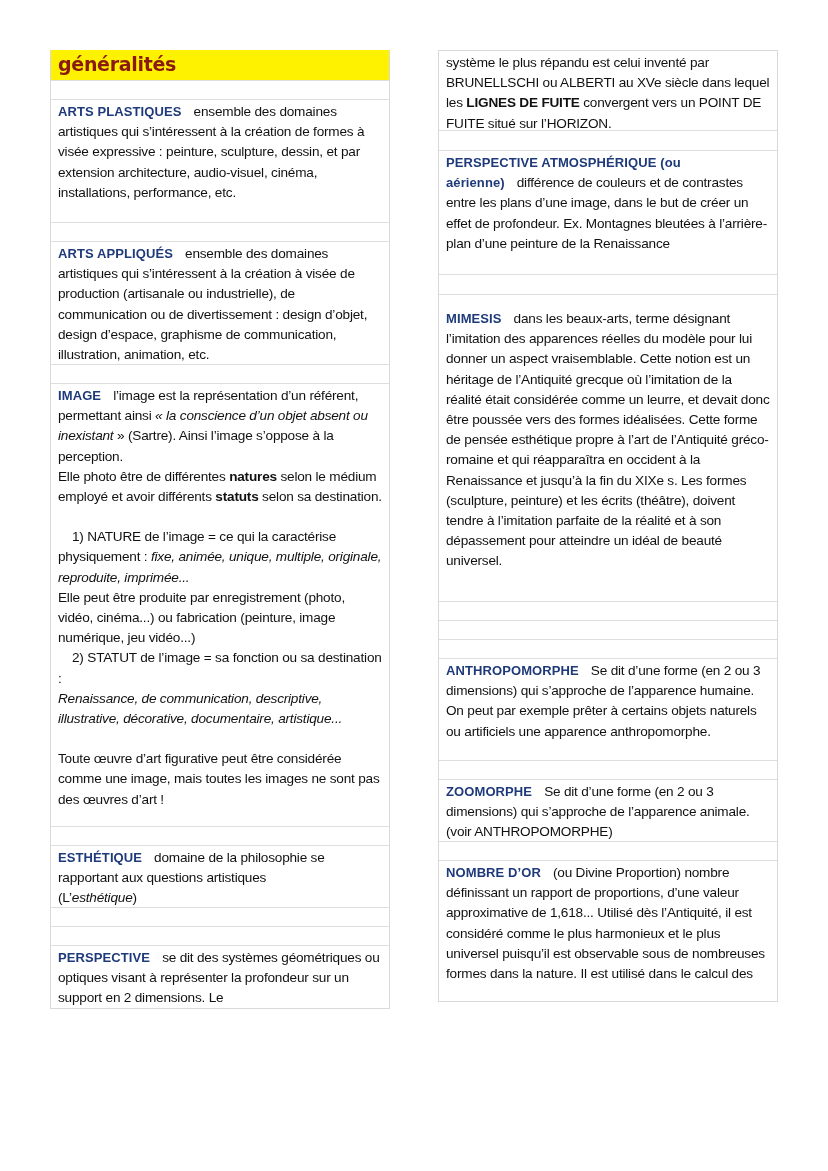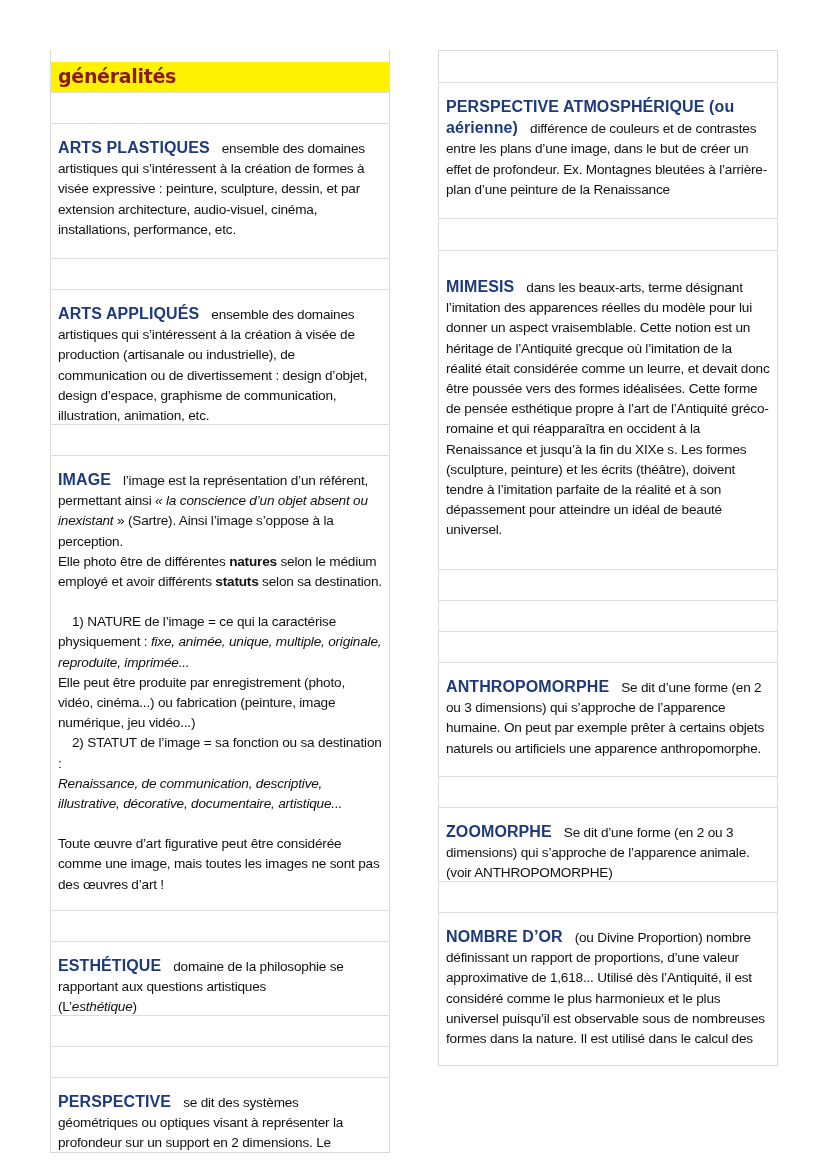--- a/index.html
+++ b/index.html
@@ -2,28 +2,28 @@
 <html><head>
   <meta charset="utf-8">
   <style>
     html, body { margin: 0; padding: 0; background: #ffffff; }
     body { width: 828px; height: 1171px; position: relative; overflow: hidden;
            font-family: "Liberation Sans", sans-serif; color: #111; }
     .col { position: absolute; border: 1px solid #d9d9d9; border-top: none; box-sizing: border-box; }
     .col-left { left: 50px; top: 50px; width: 340px; }
     .col-right { left: 438px; top: 50px; width: 340px; border-top: 1px solid #d9d9d9; }
     .row { border-bottom: 1px solid #dedede; box-sizing: border-box; padding: 2px 7px 3px 7px;
-           font-size: 13.6px; line-height: 20.2px; letter-spacing: -0.2px; margin-top: 12px; }
+           font-size: 13.6px; line-height: 20.2px; letter-spacing: -0.2px; }
     .row:last-child { border-bottom: none; }
     .spacer { height: 19px; padding: 0; }
     .title-row { background: #fff200; height: 31px; padding: 0 7px; }
     .title { font-family: "DejaVu Sans", sans-serif; font-weight: bold; color: #8a1a10;
              font-size: 19px; line-height: 29px; letter-spacing: -0.3px; }
     .term { font-family: "Liberation Sans", sans-serif; font-weight: bold; color: #1e3a7a;
-            font-size: 16px; letter-spacing: 0.1px; margin-right: 12px; }
+            font-size: 13px; letter-spacing: 0.1px; margin-right: 12px; }
     em { font-style: italic; }
     b { font-weight: bold; }
     .indent { padding-left: 14px; display: inline-block; }
     .blank { display: block; height: 20px; }
     .mimesis-pad { padding-top: 14px; }
   </style>
 </head>
 <body>
 
 <div class="col col-left">
@@ -62,20 +62,23 @@
   <div class="row spacer"></div>
 
   <div class="row spacer"></div>
 
   <div class="row" style="height:62px">
     <span class="term">PERSPECTIVE</span><span>se dit des systèmes géométriques ou optiques visant à représenter la profondeur sur un support en 2 dimensions. Le</span>
   </div>
 </div>
 
 <div class="col col-right">
+  <div class="row" style="height:80px">
+    <span>système le plus répandu est celui inventé par BRUNELLSCHI ou ALBERTI au XVe siècle dans lequel les </span><b>LIGNES DE FUITE</b><span> convergent vers un POINT DE FUITE situé sur l’HORIZON.</span>
+  </div>
   <div class="row spacer" style="height:20px"></div>
 
   <div class="row" style="height:124px">
     <span class="term">PERSPECTIVE ATMOSPHÉRIQUE (ou aérienne)</span><span>différence de couleurs et de contrastes entre les plans d’une image, dans le but de créer un effet de profondeur. Ex. Montagnes bleutées à l’arrière-plan d’une peinture de la Renaissance</span>
   </div>
   <div class="row spacer" style="height:20px"></div>
 
   <div class="row mimesis-pad" style="height:307px">
     <span class="term">MIMESIS</span><span>dans les beaux-arts, terme désignant l’imitation des apparences réelles du modèle pour lui donner un aspect vraisemblable. Cette notion est un héritage de l’Antiquité grecque où l’imitation de la réalité était considérée comme un leurre, et devait donc être poussée vers des formes idéalisées. Cette forme de pensée esthétique propre à l’art de l’Antiquité gréco-romaine et qui réapparaîtra en occident à la Renaissance et jusqu’à la fin du XIXe s. Les formes (sculpture, peinture) et les écrits (théâtre), doivent tendre à l’imitation parfaite de la réalité et à son dépassement pour atteindre un idéal de beauté universel.</span>
   </div>

